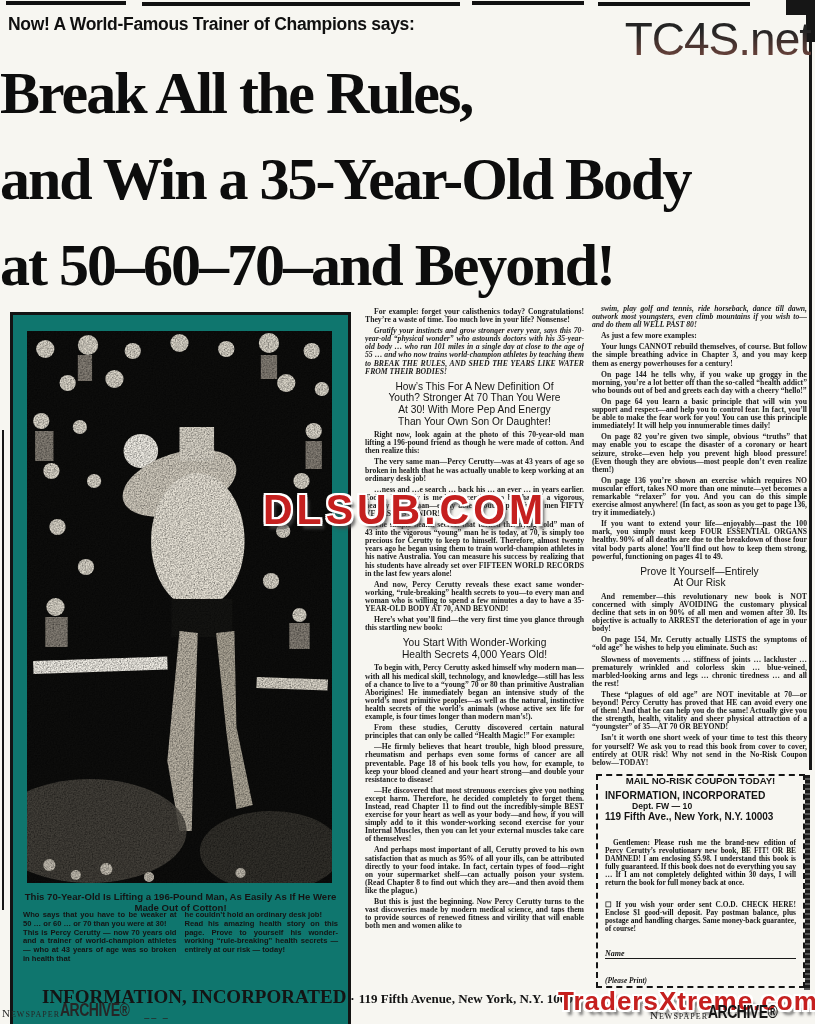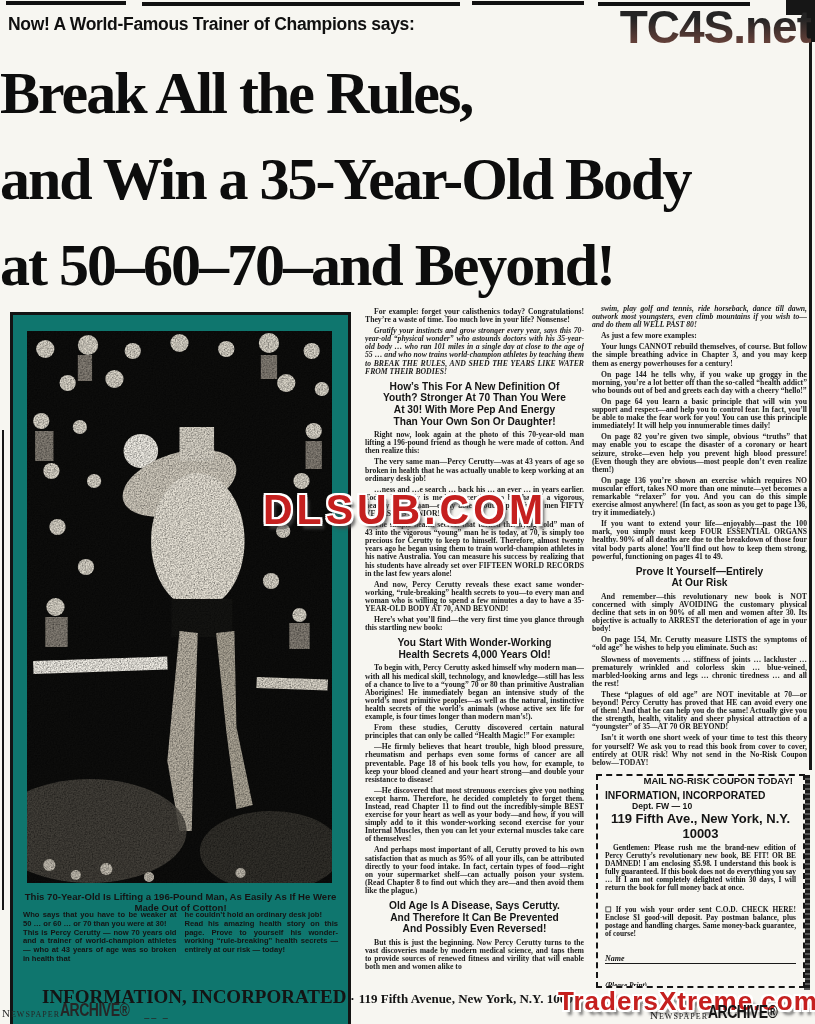--- a/index.html
+++ b/index.html
@@ -8,22 +8,22 @@
 
   
   .topline{position:absolute;background:#111;height:4px;top:1px;}
   .edge{position:absolute;background:#161616;}
 
   
   #kicker{position:absolute;left:8px;top:14px;font-family:"Liberation Sans",sans-serif;
           font-weight:700;font-size:17.5px;letter-spacing:-0.3px;color:#101010;}
 
   
-  #wm-tc4s{position:absolute;right:4px;top:0px;font-family:"Liberation Sans",sans-serif;
-           font-weight:700;font-size:46px;letter-spacing:-1px;
+  #wm-tc4s{position:absolute;right:4px;top:12px;font-family:"Liberation Sans",sans-serif;
+           font-weight:400;font-size:46px;letter-spacing:-1px;
            background:linear-gradient(#242424 35%,#6d443c 85%,#7a4a42 100%);
            -webkit-background-clip:text;background-clip:text;color:transparent;
            text-shadow:0 0 0 rgba(0,0,0,0);z-index:5;}
 
   
   #headline{position:absolute;left:0;right:10px;top:50px;
             font-weight:700;font-size:60px;line-height:86px;letter-spacing:-2px;color:#0d0d0d;}
   #headline .hl{white-space:nowrap;}
 
   
@@ -37,32 +37,32 @@
   .subcol{flex:1;font-family:"Liberation Sans",sans-serif;font-weight:700;font-size:7.6px;
           line-height:8.8px;text-align:justify;white-space:pre-line;}
 
   
   .col{position:absolute;text-align:justify;font-size:7.7px;line-height:8.1px;overflow:hidden;}
   #colmid{left:365px;top:308px;width:219px;height:680px;}
   #colright{left:592px;top:305px;width:215px;height:468px;}
   .p{margin:0 0 3px 0;text-indent:9px;font-weight:700;color:#1c1c1c;}
   .pi{margin:0 0 3px 0;text-indent:9px;font-weight:700;font-style:italic;color:#1c1c1c;}
   .h{margin:5px 0 4px 0;text-align:center;font-family:"Liberation Sans",sans-serif;
-     font-weight:700;font-size:10.2px;line-height:11.6px;white-space:pre-line;text-indent:0;}
+     font-weight:400;font-size:10.2px;line-height:11.6px;white-space:pre-line;text-indent:0;}
 
   
   #coupon{position:absolute;left:596px;top:774px;width:209px;height:214px;
           border:2px dashed #151515;box-sizing:border-box;background:#f7f6f1;
           padding:2px 7px 2px 7px;overflow:hidden;}
-  #coupon-header{margin-top:-8px;text-align:right;}
+  #coupon-header{margin-top:-8px;text-align:center;}
   #coupon-header span{background:#f7f6f1;padding:0 3px;font-family:"Liberation Sans",sans-serif;
           font-weight:700;font-size:9.6px;letter-spacing:0;}
   .cp-co{font-family:"Liberation Sans",sans-serif;font-weight:700;font-size:10.3px;margin-top:2px;}
   .cp-dept{font-family:"Liberation Sans",sans-serif;font-weight:700;font-size:8.6px;padding-left:27px;}
-  .cp-addr{font-family:"Liberation Sans",sans-serif;font-weight:700;font-size:13px;margin-bottom:3px;text-align:center;}
+  .cp-addr{font-family:"Liberation Sans",sans-serif;font-weight:700;font-size:10px;margin-bottom:17px;}
   .cp-body{font-size:7.4px;line-height:8.1px;font-weight:700;text-align:justify;text-indent:8px;margin-bottom:13px;}
   .cp-cod{font-size:7.4px;line-height:8.1px;font-weight:700;text-align:justify;margin-bottom:16px;}
   .frow{display:flex;align-items:flex-end;border-bottom:1.6px solid #1a1a1a;margin-top:9px;
         font-size:8px;font-weight:700;font-style:italic;}
   .frow .zip{margin-left:70px;}
   .pprint{font-size:7.4px;font-weight:700;font-style:italic;margin-top:17px;}
 
   
   #footer{position:absolute;left:42px;top:986px;width:500px;text-align:center;white-space:nowrap;}
   #footer .big{font-weight:700;font-size:19px;letter-spacing:0;}
@@ -202,39 +202,36 @@
     <div class="p">The simple health secrets that turned this dying “old” man of 43 into the vigorous “young” man he is today, at 70, is simply too precious for Cerutty to keep to himself. Therefore, almost twenty years ago he began using them to train world-champion athletes in his native Australia. You can measure his success by realizing that his students have already set over FIFTEEN WORLD RECORDS in the last few years alone!</div>
     <div class="p">And now, Percy Cerutty reveals these exact same wonder-working, “rule-breaking” health secrets to you—to every man and woman who is willing to spend a few minutes a day to have a 35-YEAR-OLD BODY AT 70, AND BEYOND!</div>
     <div class="p">Here’s what you’ll find—the very first time you glance through this startling new book:</div>
     <div class="h">You Start With Wonder-Working
 Health Secrets 4,000 Years Old!</div>
     <div class="p">To begin with, Percy Cerutty asked himself why modern man—with all his medical skill, technology, and knowledge—still has less of a chance to live to a “young” 70 or 80 than primitive Australian Aborigines! He immediately began an intensive study of the world’s most primitive peoples—as well as the natural, instinctive health secrets of the world’s animals (whose active sex life for example, is four times longer than modern man’s!).</div>
     <div class="p">From these studies, Cerutty discovered certain natural principles that can only be called “Health Magic!” For example:</div>
     <div class="p">—He firmly believes that heart trouble, high blood pressure, rheumatism and perhaps even some forms of cancer are all preventable. Page 18 of his book tells you how, for example, to keep your blood cleaned and your heart strong—and double your resistance to disease!</div>
     <div class="p">—He discovered that most strenuous exercises give you nothing except harm. Therefore, he decided completely to forget them. Instead, read Chapter 11 to find out the incredibly-simple BEST exercise for your heart as well as your body—and how, if you will simply add to it this wonder-working second exercise for your Internal Muscles, then you can let your external muscles take care of themselves!</div>
     <div class="p">And perhaps most important of all, Cerutty proved to his own satisfaction that as much as 95% of all your ills, can be attributed directly to your food intake. In fact, certain types of food—right on your supermarket shelf—can actually poison your system. (Read Chapter 8 to find out which they are—and then avoid them like the plague.)</div>
-    <div class="h">Old Age Is A Disease, Says Cerutty.
-And Therefore It Can Be Prevented
-And Possibly Even Reversed!</div>
     <div class="p">But this is just the beginning. Now Percy Cerutty turns to the vast discoveries made by modern medical science, and taps them to provide sources of renewed fitness and virility that will enable both men and women alike to</div>
   </div>
 
   <div class="col" id="colright">
     <div class="pi">swim, play golf and tennis, ride horseback, dance till dawn, outwork most youngsters, even climb mountains if you wish to—and do them all WELL PAST 80!</div>
     <div class="p">As just a few more examples:</div>
     <div class="p">Your lungs CANNOT rebuild themselves, of course. But follow the simple breathing advice in Chapter 3, and you may keep them as energy powerhouses for a century!</div>
     <div class="p">On page 144 he tells why, if you wake up groggy in the morning, you’re a lot better off than the so-called “health addict” who bounds out of bed and greets each day with a cheery “hello!”</div>
     <div class="p">On page 64 you learn a basic principle that will win you support and respect—and help you to control fear. In fact, you’ll be able to make the fear work for you! You can use this principle immediately! It will help you innumerable times daily!</div>
     <div class="p">On page 82 you’re given two simple, obvious “truths” that may enable you to escape the disaster of a coronary or heart seizure, stroke—even help you prevent high blood pressure! (Even though they are obvious—most people don’t even realize them!)</div>
     <div class="p">On page 136 you’re shown an exercise which requires NO muscular effort, takes NO more than one minute—yet becomes a remarkable “relaxer” for you. And you can do this simple exercise almost anywhere! (In fact, as soon as you get to page 136, try it immediately.)</div>
     <div class="p">If you want to extend your life—enjoyably—past the 100 mark, you simply must keep FOUR ESSENTIAL ORGANS healthy. 90% of all deaths are due to the breakdown of those four vital body parts alone! You’ll find out how to keep them strong, powerful, functioning on pages 41 to 49.</div>
     <div class="h">Prove It Yourself—Entirely
 At Our Risk</div>
     <div class="p">And remember—this revolutionary new book is NOT concerned with simply AVOIDING the customary physical decline that sets in on 90% of all men and women after 30. Its objective is actually to ARREST the deterioration of age in your body!</div>
-    <div class="p">On page 154, Mr. Cerutty measure LISTS the symptoms of “old age” he wishes to help you eliminate. Such as:</div>
+    <div class="p">On page 154, Mr. Cerutty actually LISTS the symptoms of “old age” he wishes to help you eliminate. Such as:</div>
     <div class="p">Slowness of movements … stiffness of joints … lackluster … prematurely wrinkled and colorless skin … blue-veined, marbled-looking arms and legs … chronic tiredness … and all the rest!</div>
     <div class="p">These “plagues of old age” are NOT inevitable at 70—or beyond! Percy Cerutty has proved that HE can avoid every one of them! And that he can help you do the same! Actually give you the strength, health, vitality and sheer physical attraction of a “youngster” of 35—AT 70 OR BEYOND!</div>
     <div class="p">Isn’t it worth one short week of your time to test this theory for yourself? We ask you to read this book from cover to cover, entirely at OUR risk! Why not send in the No-Risk Coupon below—TODAY!</div>
   </div>
 
   <div id="coupon">
     <div id="coupon-header">
       <span>MAIL NO-RISK COUPON TODAY!</span>
     </div>
     <div class="cp-co">INFORMATION, INCORPORATED</div>

